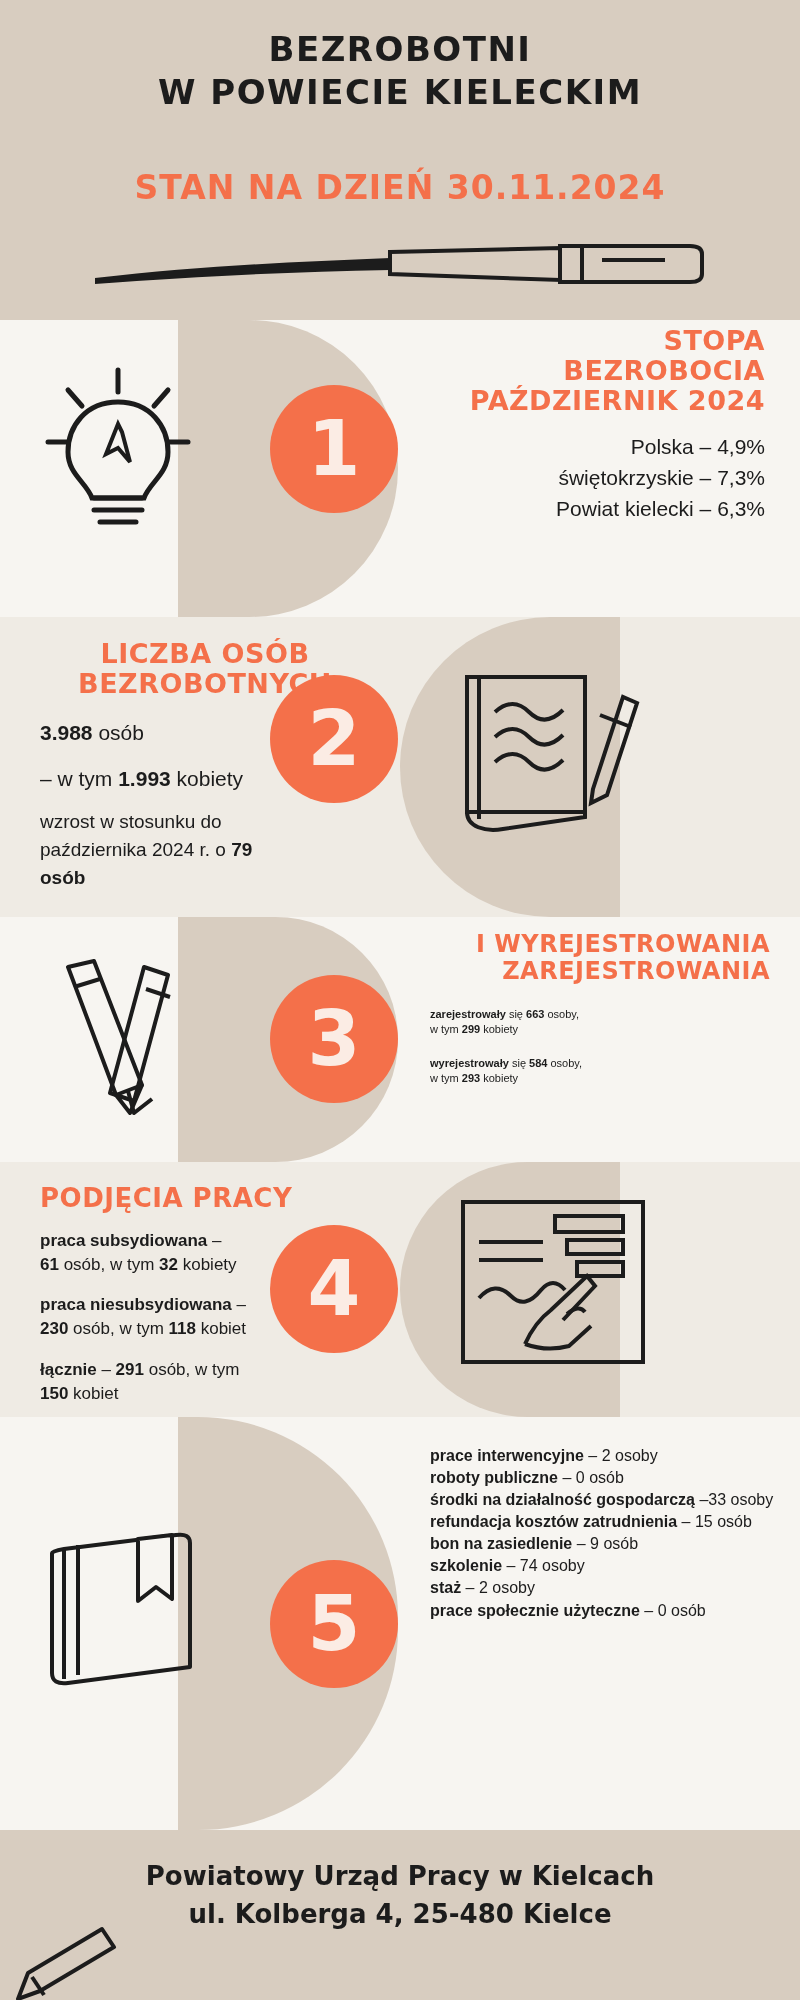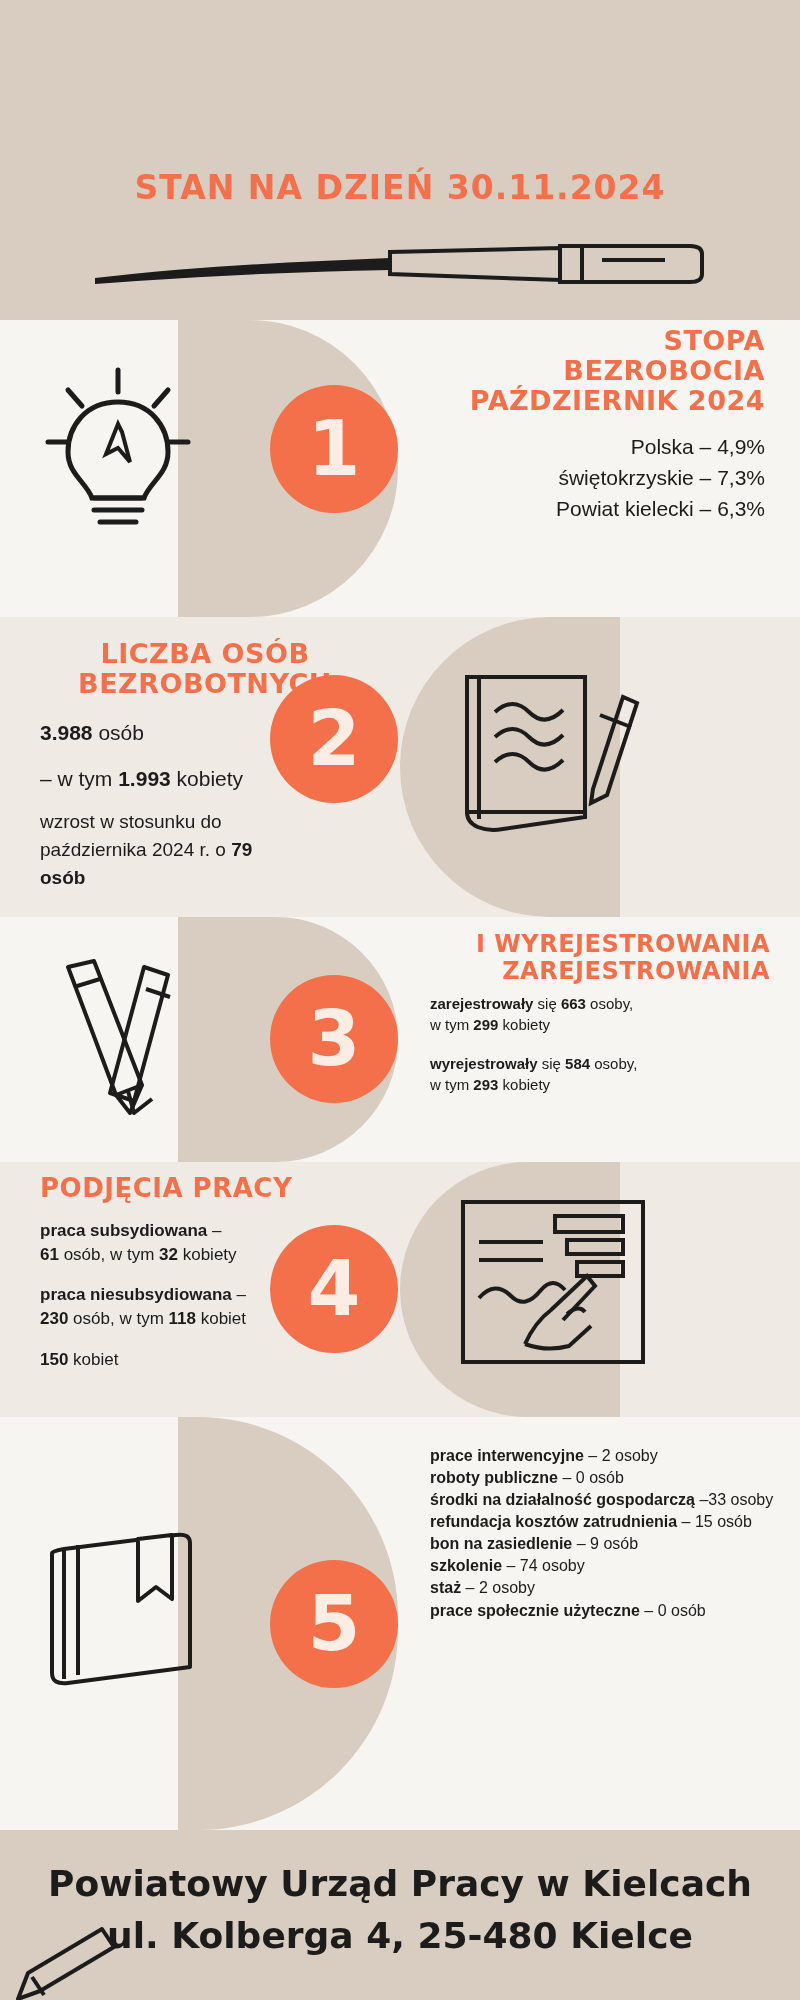--- a/index.html
+++ b/index.html
@@ -73,30 +73,34 @@
   .icon-wrap{position:absolute;}
 
   
   .footer{
     position:absolute;left:0;top:1830px;width:800px;height:170px;
     background:#d8cdc0;
   }
   .footer-txt{
     position:absolute;left:0;top:28px;width:800px;text-align:center;
     font-family:"DejaVu Sans",sans-serif;font-weight:bold;
-    font-size:36px;line-height:1.45;color:#1c1c1c;
+    font-size:26px;line-height:1.45;color:#1c1c1c;
   }
   svg{display:block;}
 </style>
 </head>
 <body>
 
 <div class="page">
 
   <div class="header">
+    <div class="title">
+      <div>BEZROBOTNI</div>
+      <div>W POWIECIE KIELECKIM</div>
+    </div>
     <div class="subtitle">STAN NA DZIEŃ 30.11.2024</div>
     <div class="pen-deco">
       <svg width="620" height="60" viewBox="0 0 620 60">
         <path d="M5 38 C 110 26, 200 22, 300 18 L 300 30 C 200 32, 110 36, 5 44 Z" fill="#1c1c1c"></path>
         <path d="M300 12 L 470 8 L 470 40 L 300 34 Z" fill="none" stroke="#1c1c1c" stroke-width="4"></path>
         <path d="M470 6 L 600 6 Q 612 6 612 14 L 612 34 Q 612 42 600 42 L 470 42 Z" fill="none" stroke="#1c1c1c" stroke-width="4"></path>
         <line x1="492" y1="8" x2="492" y2="40" stroke="#1c1c1c" stroke-width="4"></line>
         <line x1="512" y1="20" x2="575" y2="20" stroke="#1c1c1c" stroke-width="4"></line>
       </svg>
     </div>
@@ -191,21 +195,21 @@
           <path d="M80 140 L 86 162 L 104 148" transform="translate(18,-2)"></path>
         </g>
       </svg>
     </div>
 
     <div class="txt-right" style="top:14px;width:340px;">
       <div class="sec-head" style="font-size:24px;text-align:right;">
         <div>I WYREJESTROWANIA</div>
         <div>ZAREJESTROWANIA</div>
       </div>
-      <div class="body-txt" style="margin-top:8px;font-size:15px;line-height:1.4;">
+      <div class="body-txt" style="margin-top:22px;font-size:11px;line-height:1.4;">
         <div style="margin-bottom:18px;">
           <div><span class="b">zarejestrowały</span><span> się  </span><span class="b">663</span><span> osoby,</span></div>
           <div><span>w tym </span><span class="b">299</span><span> kobiety</span></div>
         </div>
         <div>
           <div><span class="b">wyrejestrowały</span><span> się </span><span class="b">584</span><span> osoby,</span></div>
           <div><span>w tym </span><span class="b">293</span><span> kobiety</span></div>
         </div>
       </div>
     </div>
@@ -225,32 +229,33 @@
           <line x1="24" y1="48" x2="88" y2="48"></line>
           <line x1="24" y1="66" x2="88" y2="66"></line>
           <path d="M24 104 q 16 -18 32 -2 q 14 14 30 -6 q 12 -14 24 0"></path>
           <path d="M70 150 q 10 -22 26 -34 l 36 -34 8 10 -32 34"></path>
           <path d="M70 150 q 22 8 44 2 l 22 -20"></path>
           <path d="M112 120 q 12 -10 18 -2"></path>
         </g>
       </svg>
     </div>
 
-    <div class="txt-left" style="top:12px;width:330px;">
+    <div class="txt-left" style="top:22px;width:330px;">
       <div class="sec-head" style="font-size:26px;">PODJĘCIA PRACY</div>
       <div class="body-txt" style="margin-top:16px;font-size:17px;line-height:1.42;">
         <div style="margin-bottom:16px;">
           <div><span class="b">praca subsydiowana</span><span> –</span></div>
           <div><span class="b">61</span><span> osób, w tym </span><span class="b">32</span><span> kobiety</span></div>
         </div>
         <div style="margin-bottom:16px;">
           <div><span class="b">praca niesubsydiowana</span><span> –</span></div>
           <div><span class="b">230</span><span> osób,  w tym </span><span class="b">118</span><span> kobiet</span></div>
         </div>
         <div>
+          <div><span class="b">łącznie</span><span> – </span><span class="b">291</span><span> osób, w tym</span></div>
           <div><span class="b">150</span><span> kobiet</span></div>
         </div>
       </div>
     </div>
   </div>
   <div class="circle" style="left:270px;top:1225px;">4</div>
 
   <div class="band light" style="top:1417px;height:413px;">
     <div class="blob left"></div>
 

